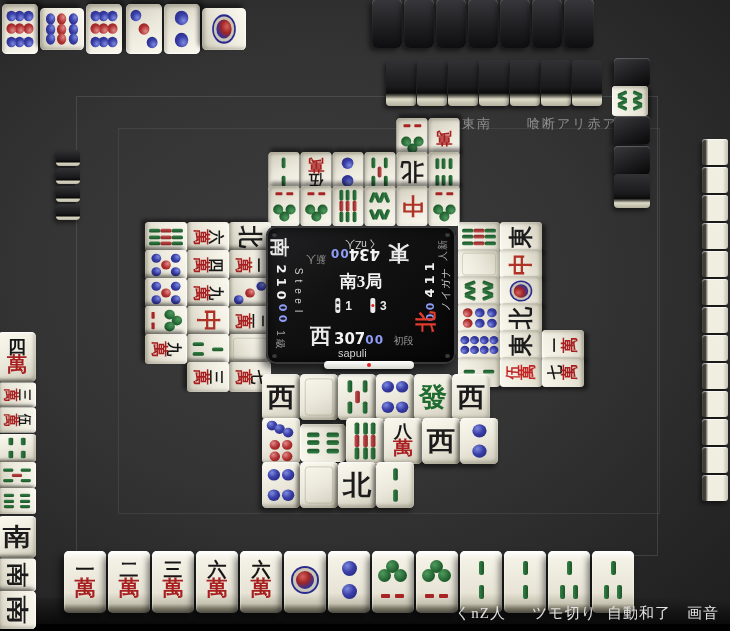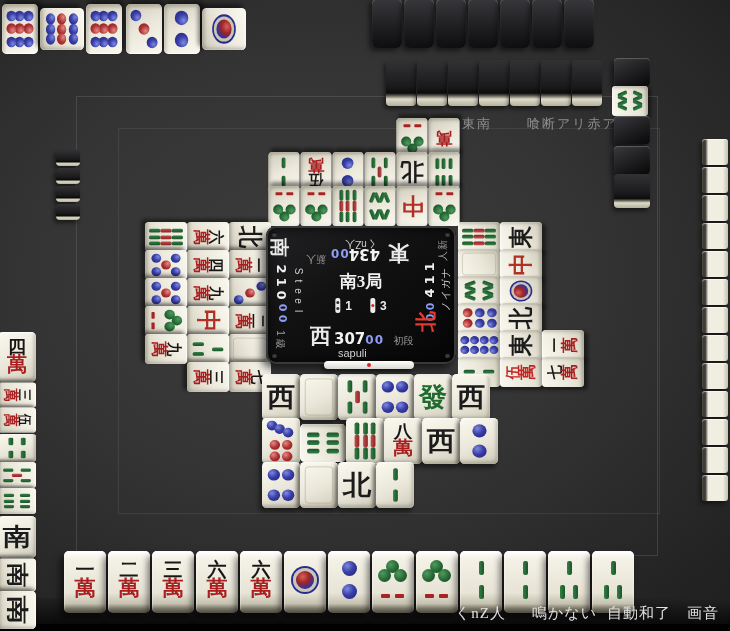--- a/index.html
+++ b/index.html
@@ -883,17 +883,17 @@
       <span class="rchar nm" style="left: 173px; top: 40px; font-size: 10px; transform: rotate(-90deg);">ナ</span>
       <span class="rchar nm" style="left: 173px; top: 51px; font-size: 10px; transform: rotate(-90deg);">ガ</span>
       <span class="rchar nm" style="left: 173px; top: 62px; font-size: 10px; transform: rotate(-90deg);">イ</span>
       <span class="rchar nm" style="left: 173px; top: 73px; font-size: 10px; transform: rotate(-90deg);">ノ</span>
     </div>
 
   <div class="riichibar"></div>
 
   <div id="menu-row">
     <span class="menuitem" style="left:455px;">くnZ人</span>
-    <span class="menuitem" style="left:532px;">鳴かない</span>
+    <span class="menuitem" style="left:532px;">ツモ切り</span>
     <span class="menuitem" style="left:607px;">自動和了</span>
     <span class="menuitem" style="left:687px;">画音</span>
   </div>
 </div>
 
 </body></html>

